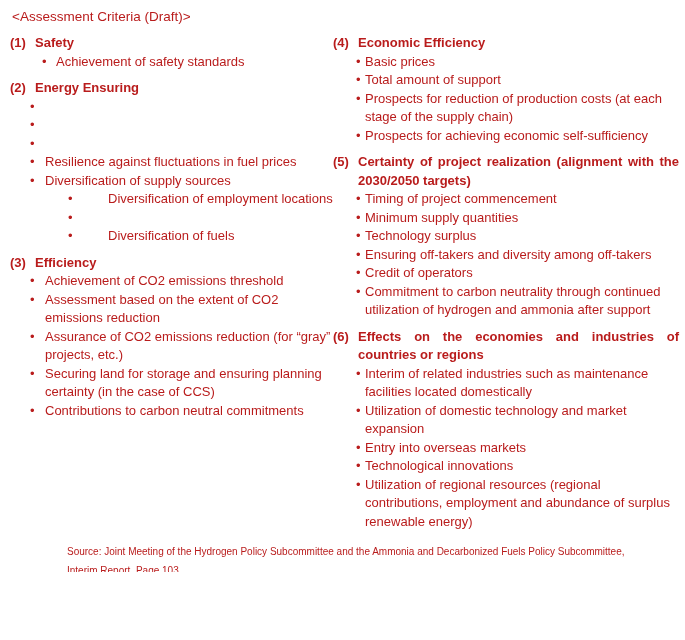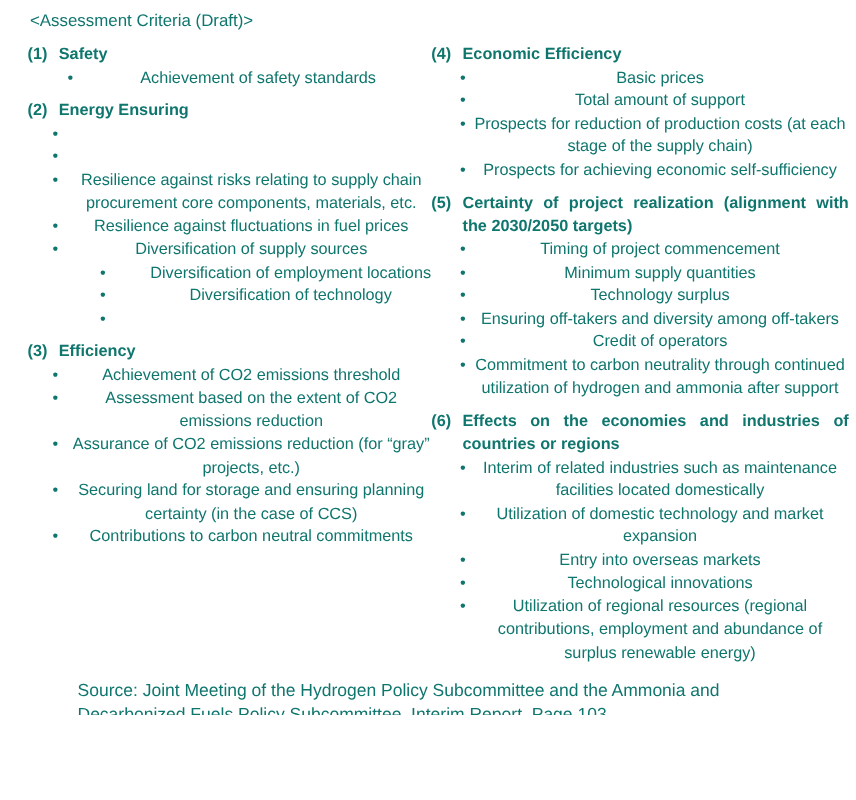--- a/index.html
+++ b/index.html
@@ -2,52 +2,52 @@
 <html><head>
 <meta charset="utf-8">
 <style>
   html, body { margin: 0; padding: 0; background: #ffffff; }
   .page {
     position: relative;
     width: 685px;
     height: 572px;
     box-sizing: border-box;
     background: #ffffff;
-    color: #0f766e;
+    color: #b91c1c;
     font-family: "Liberation Sans", "DejaVu Sans", sans-serif;
-    padding: 8px 6px 0 22px;
+    padding: 8px 6px 0 10px;
     overflow: hidden;
   }
   .title {
     font-size: 13.5px;
     line-height: 18px;
     margin-left: 2px;
     font-weight: normal;
   }
   .columns { display: flex; align-items: flex-start; }
   .col { box-sizing: border-box; }
   .col-left  { width: 323px; flex: none; }
   .col-right { flex: 1 1 auto; }
   .section { margin-top: 8px; font-size: 13px; line-height: 18.5px; }
   .heading { display: flex; font-weight: bold; }
   .heading .num { width: 25px; flex: none; }
   .heading .htext { flex: 1 1 auto; }
   .heading.justify .htext { text-align: justify; text-align-last: left; }
   .item { display: flex; }
   .item .bullet { flex: none; }
-  .item .itext { flex: 1 1 auto; text-align: center; }
+  .item .itext { flex: 1 1 auto; }
   .l1  { padding-left: 20px; }  .l1  .bullet { width: 15px; }
   .l1w { padding-left: 32px; }  .l1w .bullet { width: 14px; }
   .l2  { padding-left: 58px; }  .l2  .bullet { width: 40px; }
   .col-right .l1 { padding-left: 23px; }
   .col-right .l1 .bullet { width: 9px; }
   .footer {
-    font-size: 14px;
+    font-size: 10px;
     line-height: 18.5px;
-    margin: 12px 42px 0 40px;
+    margin: 12px 42px 0 57px;
   }
 </style>
 </head>
 <body>
 
 <div class="page">
   <div class="title">&lt;Assessment Criteria (Draft)&gt;</div>
   <div class="columns">
     <div class="col col-left" id="col-left">
         <div class="section">
@@ -66,40 +66,39 @@
             <span class="htext">Energy Ensuring</span>
           </div>
           <div class="item l1">
             <span class="bullet">•</span>
           </div>
           <div class="item l1">
             <span class="bullet">•</span>
           </div>
           <div class="item l1">
             <span class="bullet">•</span>
-            <span class="itext">Resilience against risks relating to supply chain procurement core components, materials, etc.</span>
           </div>
           <div class="item l1">
             <span class="bullet">•</span>
             <span class="itext">Resilience against fluctuations in fuel prices</span>
           </div>
           <div class="item l1">
             <span class="bullet">•</span>
             <span class="itext">Diversification of supply sources</span>
           </div>
           <div class="item l2">
             <span class="bullet">•</span>
             <span class="itext">Diversification of employment locations</span>
           </div>
           <div class="item l2">
             <span class="bullet">•</span>
-            <span class="itext">Diversification of technology</span>
           </div>
           <div class="item l2">
             <span class="bullet">•</span>
+            <span class="itext">Diversification of fuels</span>
           </div>
         </div>
         <div class="section">
           <div class="heading">
             <span class="num">(3)</span>
             <span class="htext">Efficiency</span>
           </div>
           <div class="item l1">
             <span class="bullet">•</span>
             <span class="itext">Achievement of CO2 emissions threshold</span>

